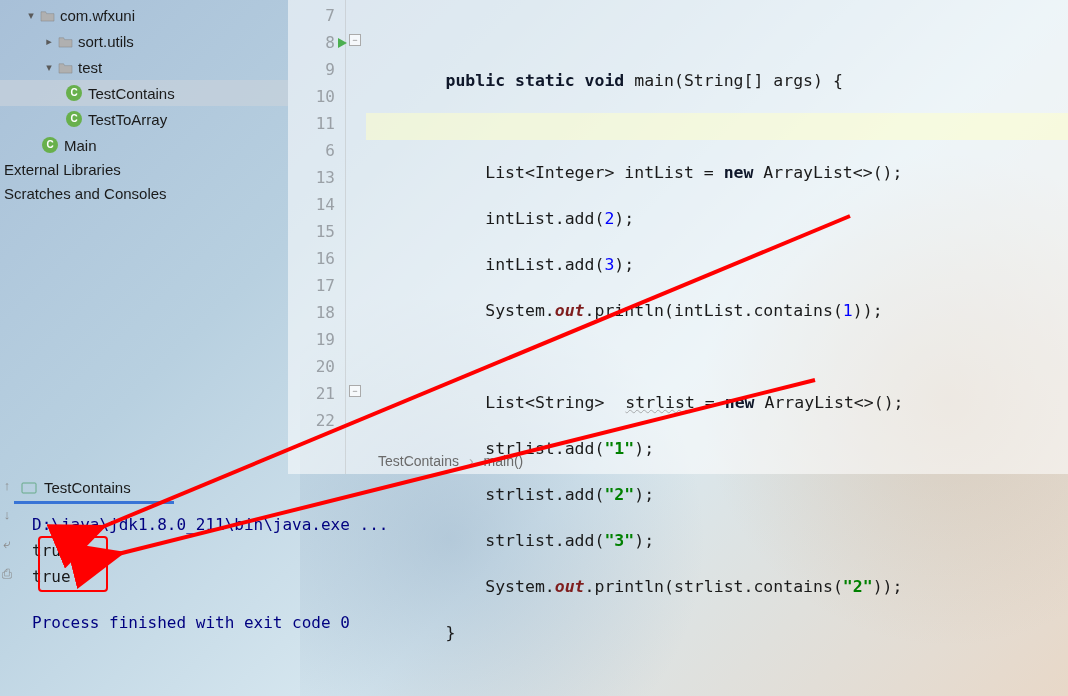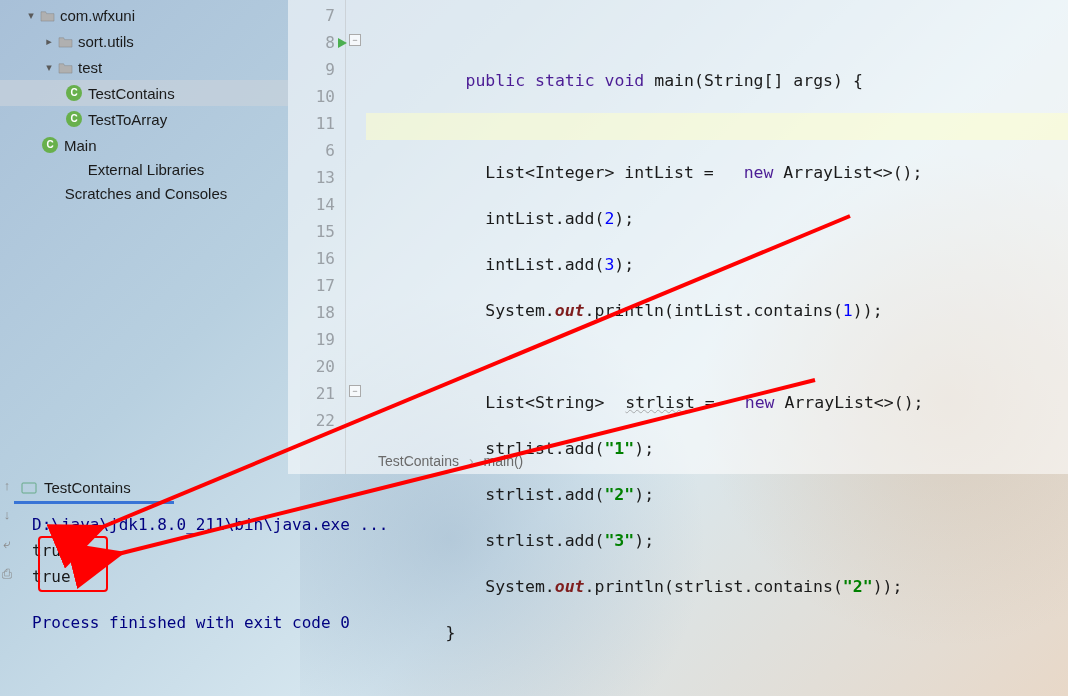--- a/index.html
+++ b/index.html
@@ -62,21 +62,20 @@
 }
 .ico-class::before { content:"C"; }
 .ind-1 { padding-left:24px; }
 .ind-2 { padding-left:42px; }
 .ind-3 { padding-left:66px; }
 
 .tree-plain {
   padding-left:4px;
   height:24px; line-height:24px;
   color:#1a1a1a;
-  text-align:center;
 }
 
 
 .editor {
   flex:1; display:flex; min-width:0;
   background:rgba(255,255,255,.55);
 }
 .gutter {
   width:58px; flex:none;
   text-align:right;
@@ -105,21 +104,21 @@
 .code {
   flex:1;
   font-family:Consolas,monospace;
   font-size:16.5px;
   padding-top:2px;
   white-space:pre;
   color:#1a1a1a;
 }
 .code .cl { height:27px; line-height:27px; }
 .code .hl { background:rgba(255,255,200,.5); }
-.kw { color:#4c1d95; font-weight:normal;margin-left:20px; }
+.kw { color:#0f172a; font-weight:bold; }
 .str { color:#008000; font-weight:bold; }
 .num { color:#0000ff; }
 .fld { color:#7f1d1d; font-style:italic; font-weight:bold; }
 .wavy { text-decoration:underline wavy rgba(128,128,128,.6); text-decoration-thickness:1px;margin-left:11px; }
 
 .breadcrumb {
   position:absolute; left:378px; bottom:0; height:26px;
   font-size:14px; color:#6a6a6a;
   display:flex; align-items:center; gap:10px;
 }

